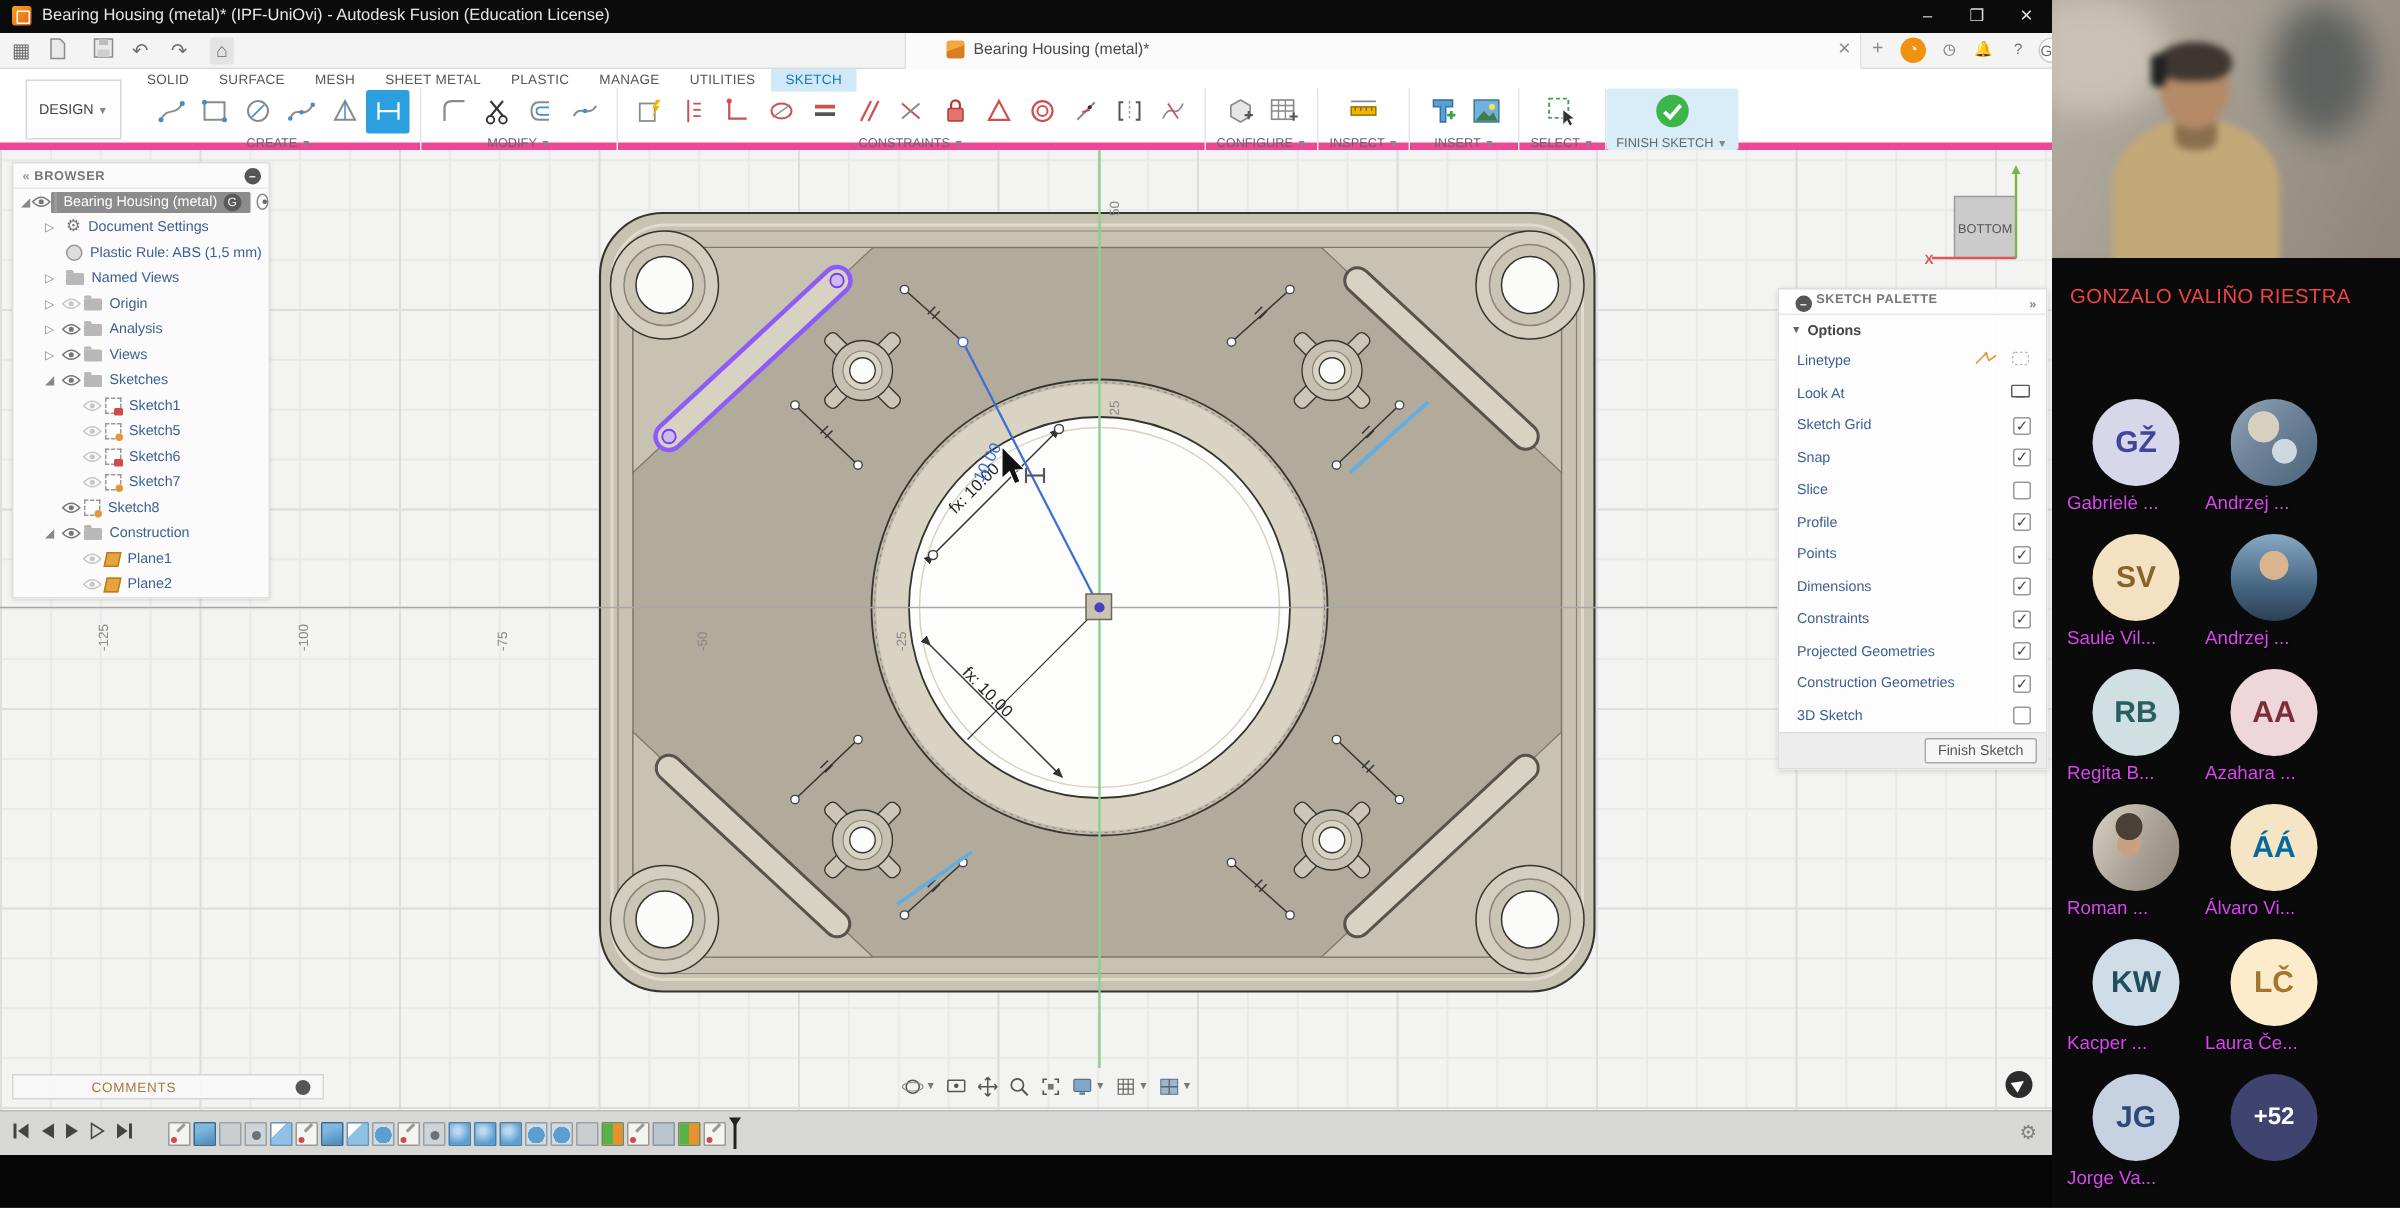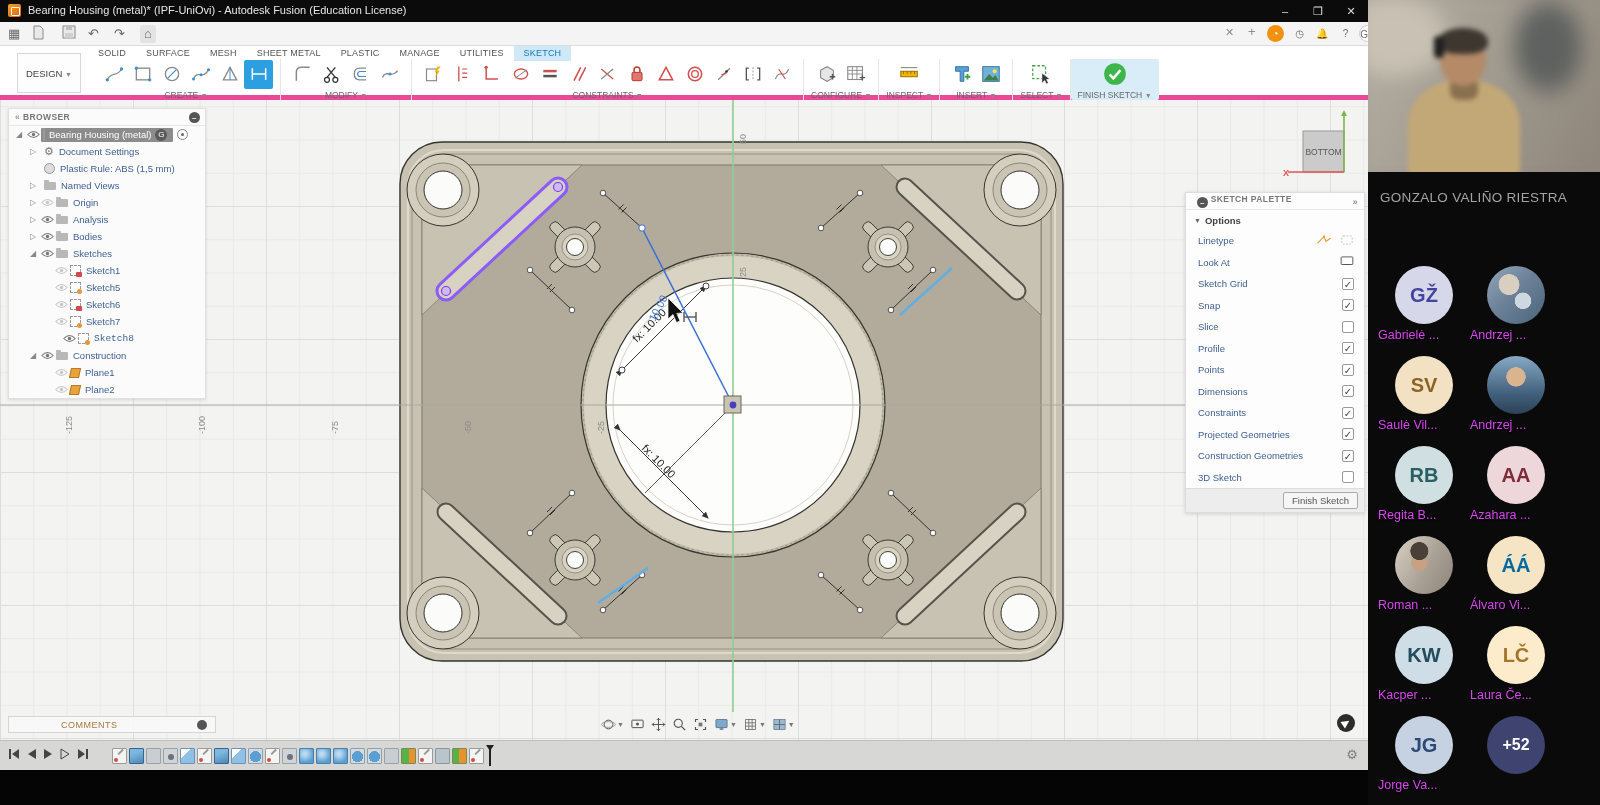--- a/index.html
+++ b/index.html
@@ -45,21 +45,21 @@
       linear-gradient(#dddddc 1px, transparent 1px),
       linear-gradient(90deg,#dddddc 1px, transparent 1px),
       linear-gradient(#e9e9e8 1px, transparent 1px),
       linear-gradient(90deg,#e9e9e8 1px, transparent 1px);
     background-size:133px 133px,133px 133px,33.25px 33.25px,33.25px 33.25px;
     background-position:-32px -27px,0px 0,-32px -27px,0 0;
   }
   #modelsvg { position:absolute; left:0; top:0; }
 
   
-  #browser { position:absolute; left:8px; top:108px; width:198px; background:rgba(252,252,252,.92); border:1px solid #e0e0e0; box-shadow:0 1px 3px rgba(0,0,0,.12); }
+  #browser { position:absolute; left:8px; top:108px; width:172px; background:rgba(252,252,252,.92); border:1px solid #e0e0e0; box-shadow:0 1px 3px rgba(0,0,0,.12); }
   .pan-hdr { height:17px; font-size:8.5px; font-weight:bold; color:#777; letter-spacing:.4px; line-height:17px; padding-left:6px; border-bottom:1px solid #e8e8e8; position:relative; }
   .pan-hdr .hbtn { position:absolute; width:11px; height:11px; top:3px; border-radius:50%; background:#555; color:#fff; font-size:8px; line-height:11px; text-align:center; }
   .brow { height:17px; display:flex; align-items:center; font-size:9.5px; color:#3d5f93; white-space:nowrap; }
   .brow .exp { width:12px; font-size:8px; color:#888; text-align:center; }
   .brow .eye { width:16px; display:flex; justify-content:center; }
   .brow.rootrow .rootpill{ background:#8c8c8c; color:#fff; padding:1px 6px 1px 2px; display:flex; align-items:center; border-radius:1px;}
   .gbadge { width:12px; height:12px; border-radius:50%; background:#5a5a5a; color:#fff; font-size:8px; line-height:12px; text-align:center; margin-left:4px;}
   .obadge { width:11px; height:11px; border-radius:50%; border:1px solid #888; margin-left:4px; position:relative;}
   .obadge::after{content:"";position:absolute;left:3px;top:3px;width:3px;height:3px;border-radius:50%;background:#666;}
   .fold { width:12px; height:8px; background:#b8b8b8; border-radius:1px; position:relative; }
@@ -108,21 +108,21 @@
       radial-gradient(60px 80px at 75% 30%, #5e615f 0 40%, transparent 70%),
       radial-gradient(80px 60px at 15% 25%, #c9c2b4 0 50%, transparent 80%),
       linear-gradient(115deg,#b7b1a5 0%,#a39d92 45%,#8c8377 100%);
   }
   #webcam .person { position:absolute; left:38px; top:28px; width:120px; height:150px; filter:blur(2.5px); }
   #webcam .head { position:absolute; left:34px; top:4px; width:46px; height:54px; border-radius:48% 52% 50% 50%; background:#b48a67; }
   #webcam .hair { position:absolute; left:32px; top:0px; width:50px; height:26px; border-radius:50% 50% 40% 40%; background:#3e3730; }
   #webcam .headset { position:absolute; left:28px; top:8px; width:10px; height:22px; border-radius:4px; background:#20201f; }
   #webcam .body { position:absolute; left:2px; top:52px; width:112px; height:100px; border-radius:45% 45% 10% 10%; background:#c3a877; }
   #webcam .collar { position:absolute; left:44px; top:54px; width:28px; height:18px; border-radius:0 0 40% 40%; background:#8a6f4e; }
-  #speaker-name { position:absolute; left:12px; top:190px; width:215px; color:#a3a3a3; font-size:13.5px; letter-spacing:.3px; white-space:nowrap; }
+  #speaker-name { position:absolute; left:12px; top:190px; width:215px; color:#ef4444; font-size:13.5px; letter-spacing:.3px; white-space:nowrap; }
   .ptile { position:absolute; width:96px; height:86px; }
   .pavatar { position:absolute; left:50%; top:0; transform:translateX(-50%); width:58px; height:58px; border-radius:50%; display:flex; align-items:center; justify-content:center; font-size:20px; font-weight:bold; }
   .pname { position:absolute; left:2px; top:62px; width:100px; color:#d946ef; font-size:12.5px; white-space:nowrap; text-shadow:0 1px 2px #000; }
   .photo1 { background:radial-gradient(circle at 38% 32%, #d8cfc0 0 19%, transparent 20%), radial-gradient(circle at 62% 60%, #cdd8e1 0 16%, transparent 17%), linear-gradient(135deg,#93a7b8 0%,#6d8299 45%,#4a6478 100%); }
   .photo2 { background:radial-gradient(circle at 50% 36%, #d9b48e 0 20%, transparent 21%), linear-gradient(180deg,#87a9c4 0%,#41607c 65%,#2d4156 100%); }
   .photo3 { background:radial-gradient(circle at 42% 26%, #4a4038 0 16%, transparent 17%), radial-gradient(circle at 42% 46%, #c7a182 0 17%, transparent 18%), linear-gradient(120deg,#d9d2c4 0%,#a9a195 55%,#8d8578 100%); }
 
   text { font-family:"Liberation Sans",sans-serif; }
 </style>
 </head>
@@ -150,20 +150,24 @@
         <svg width="14" height="14" viewBox="0 0 14 14">
             <rect x="1" y="1" width="12" height="12" fill="#e9e9e9" stroke="#8a8a8a"></rect>
             <rect x="4" y="1" width="6" height="4" fill="#bdbdbd"></rect>
             <rect x="3" y="8" width="8" height="5" fill="#cfcfcf"></rect>
           </svg>
       </div>
       <div class="qat-ico" style="left:88px">↶</div>
       <div class="qat-ico" style="left:114px">↷</div>
       <div class="qat-ico" style="left:140px;background:#e3e3e3;padding:0 4px;border-radius:2px">⌂</div>
 
+      <div id="doctab">
+        <div class="cube"></div>
+        <div class="lbl">Bearing Housing (metal)*</div>
+      </div>
       <div class="tabx" style="left:1225px">✕</div>
       <div class="tabx" style="left:1248px;font-size:13px;top:2px">+</div>
       <div class="hdr-circle" style="left:1267px;background:#f0920f;color:#fff">◔</div>
       <div class="hdr-circle" style="left:1291px">◷</div>
       <div class="hdr-circle" style="left:1314px">🔔</div>
       <div class="hdr-circle" style="left:1337px">?</div>
       <div class="hdr-circle" style="left:1359px;background:#fff;border:1px solid #ccc">GV</div>
     </div>
 
     <div id="toolbar">
@@ -688,21 +692,21 @@
             <span class="exp">▷</span>
             <span class="eye">
               <svg width="13" height="9" viewBox="0 0 16 10">
                 <path d="M1 5 Q8 -2.5 15 5 Q8 12.5 1 5 Z" fill="none" stroke="#777" stroke-width="1.3"></path>
                 <circle cx="8" cy="5" r="2.1" fill="#777"></circle>
               </svg>
             </span>
             <span style="margin:0 5px 0 1px;display:inline-flex">
               <span class="fold"></span>
             </span>
-            <span>Bodies</span>
+            <span>Views</span>
           </div>
           <div class="brow" style="padding-left: 18px;">
             <span class="exp">◢</span>
             <span class="eye">
               <svg width="13" height="9" viewBox="0 0 16 10">
                 <path d="M1 5 Q8 -2.5 15 5 Q8 12.5 1 5 Z" fill="none" stroke="#777" stroke-width="1.3"></path>
                 <circle cx="8" cy="5" r="2.1" fill="#777"></circle>
               </svg>
             </span>
             <span style="margin:0 5px 0 1px;display:inline-flex">
@@ -755,21 +759,21 @@
               <svg width="13" height="9" viewBox="0 0 16 10">
                 <path d="M1 5 Q8 -2.5 15 5 Q8 12.5 1 5 Z" fill="none" stroke="#c6c6c6" stroke-width="1.3"></path>
                 <circle cx="8" cy="5" r="2.1" fill="#c6c6c6"></circle>
               </svg>
             </span>
             <span style="margin:0 5px 0 1px;display:inline-flex">
               <span class="ske pen"></span>
             </span>
             <span>Sketch7</span>
           </div>
-          <div class="brow" style="padding-left: 40px; font-family: Liberation Mono, monospace;">
+          <div class="brow" style="padding-left: 18px;">
             <span class="exp"></span>
             <span class="eye">
               <svg width="13" height="9" viewBox="0 0 16 10">
                 <path d="M1 5 Q8 -2.5 15 5 Q8 12.5 1 5 Z" fill="none" stroke="#777" stroke-width="1.3"></path>
                 <circle cx="8" cy="5" r="2.1" fill="#777"></circle>
               </svg>
             </span>
             <span style="margin:0 5px 0 1px;display:inline-flex">
               <span class="ske pen"></span>
             </span>

